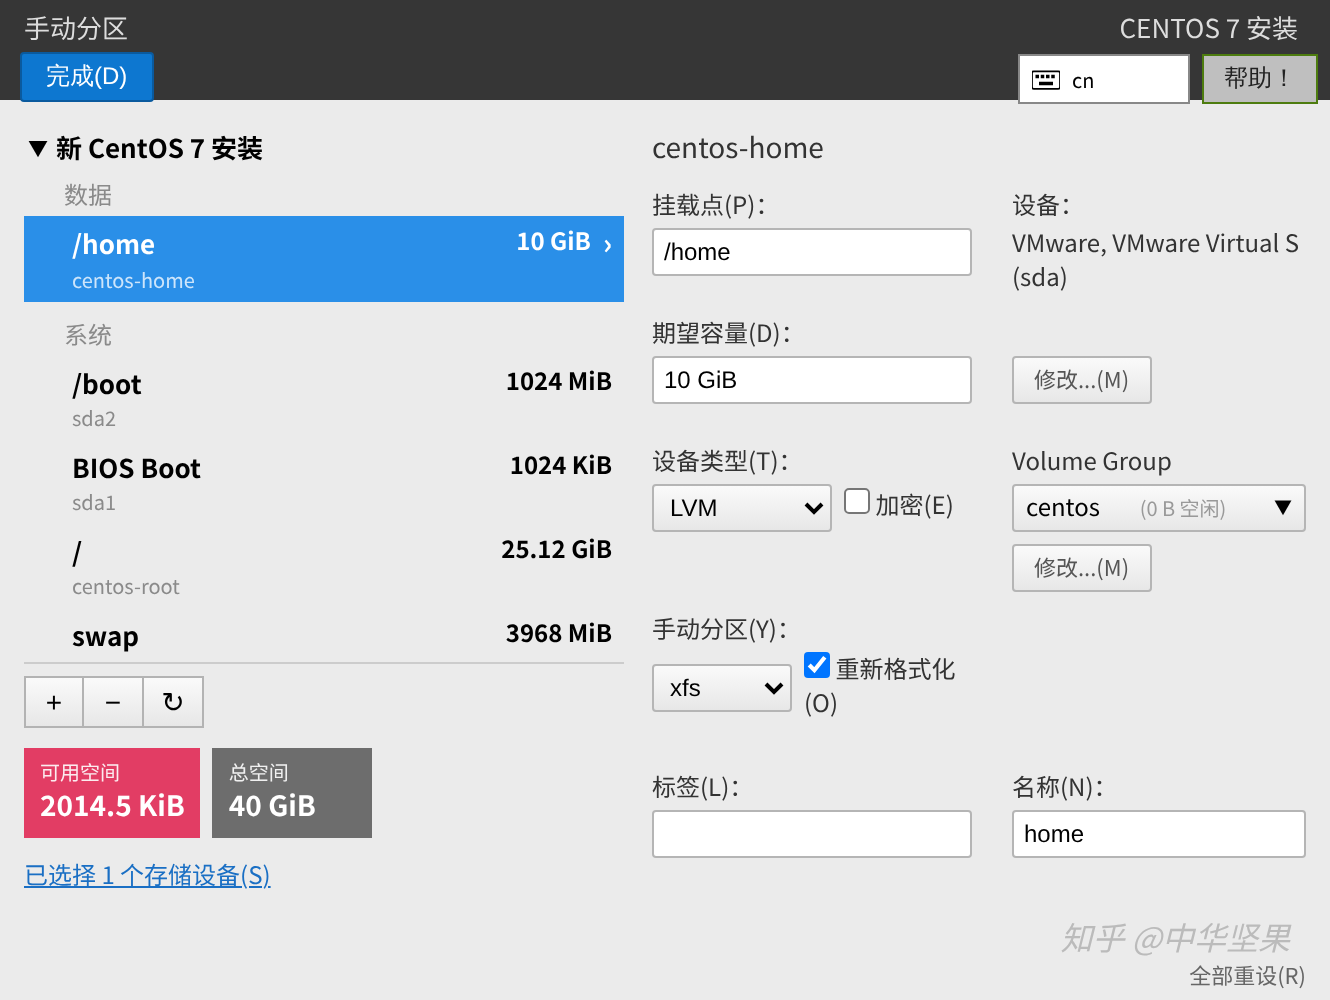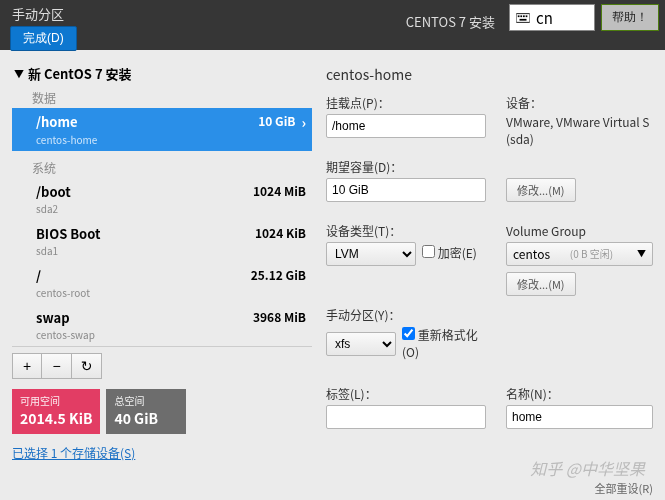--- a/index.html
+++ b/index.html
@@ -2,24 +2,24 @@
 <html><head>
 <meta charset="utf-8">
 <style>
 * { box-sizing: border-box; margin: 0; padding: 0; }
 body { font-family: "Noto Sans CJK SC", "Microsoft YaHei", sans-serif; font-size: 12px; background: #ebebeb; width: 665px; height: 500px; overflow: hidden; position: relative; }
 
 .topbar { background: #363636; color: #fff; height: 50px; display: flex; align-items: flex-start; padding: 4px 0 0 10px; position: relative; }
 .topbar-left { display: flex; flex-direction: column; gap: 3px; }
 .topbar-title { font-size: 13px; color: #ddd; padding-left: 2px; }
 .done-btn { background: #0d77d0; color: #fff; border: 1px solid #0a5a9e; border-radius: 2px; padding: 3px 12px; font-size: 12px; cursor: pointer; }
-.topbar-right { position: absolute; right: 6px; top: 4px; display: flex; flex-direction: row; align-items: flex-end; gap: 4px; }
+.topbar-right { position: absolute; right: 6px; top: 4px; display: flex; flex-direction: column; align-items: flex-end; gap: 4px; }
 .install-title { font-size: 13px; color: #ddd; margin-right: 10px; }
 .topbar-controls { display: flex; gap: 6px; }
-.lang-box { background: #fff; color: #000; border: 1px solid #888; padding: 2px 6px; display: flex; align-items: center; gap: 6px; font-size: 15px; min-width: 86px; }
+.lang-box { background: #fff; color: #000; border: 1px solid #888; padding: 2px 6px; display: flex; align-items: center; gap: 6px; font-size: 10px; min-width: 86px; }
 .kbd-icon svg { width: 14px; height: 10px; display: block; }
 .help-btn { background: #bfbfbf; color: #222; border: 1px solid #4d7c0f; padding: 3px 10px; font-size: 12px; cursor: pointer; }
 
 .main { display: flex; padding: 12px 12px 0 12px; gap: 14px; }
 
 .left-col { width: 300px; }
 .tree-header { font-weight: bold; font-size: 13px; display: flex; align-items: center; gap: 4px; padding: 2px 0 4px 2px; }
 .tree-header .disclosure { font-size: 10px; }
 .section-label { color: #8a8a8a; font-size: 12px; padding: 2px 0 2px 20px; }
 .part-list { border-bottom: 1px solid #ccc; }
@@ -126,21 +126,20 @@
             <span class="nm">/</span>
             <span class="sz">25.12 GiB</span>
           </div>
         <div class="psub">centos-root</div>
       </div>
       <div class="part-block">
         <div class="prow">
             <span class="nm">swap</span>
             <span class="sz">3968 MiB</span>
           </div>
-        <div class="psub">centos-swap</div>
       </div>
     </div>
 
     <div class="toolbar">
       <button>+</button>
       <button>−</button>
       <button>↻</button>
     </div>
 
     <div class="space-row">

